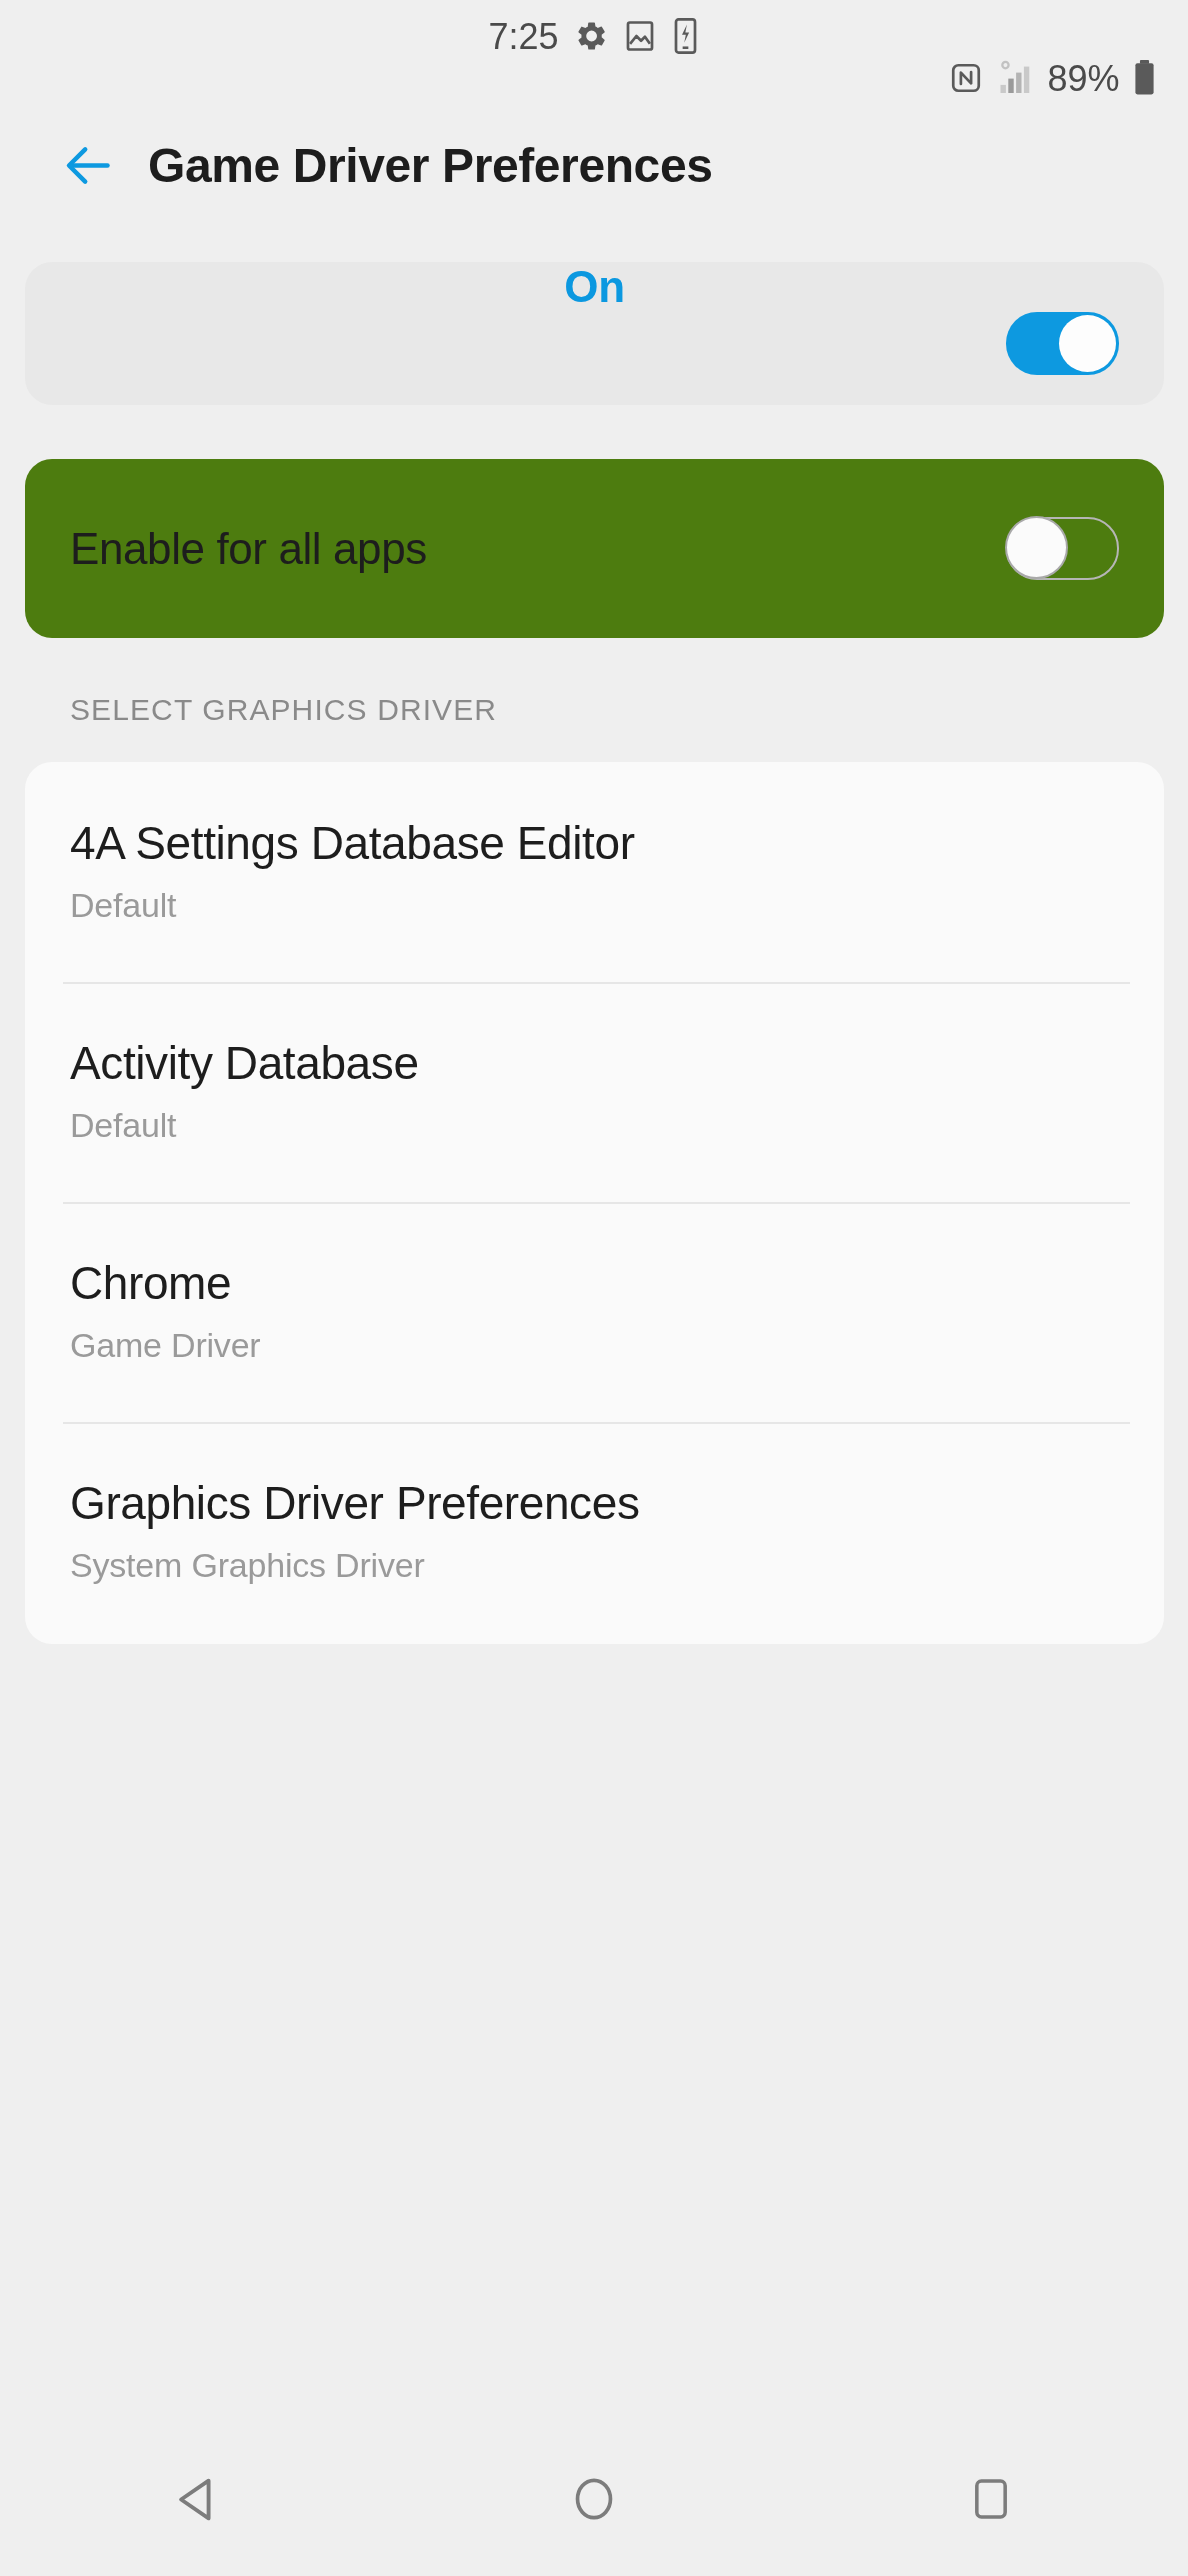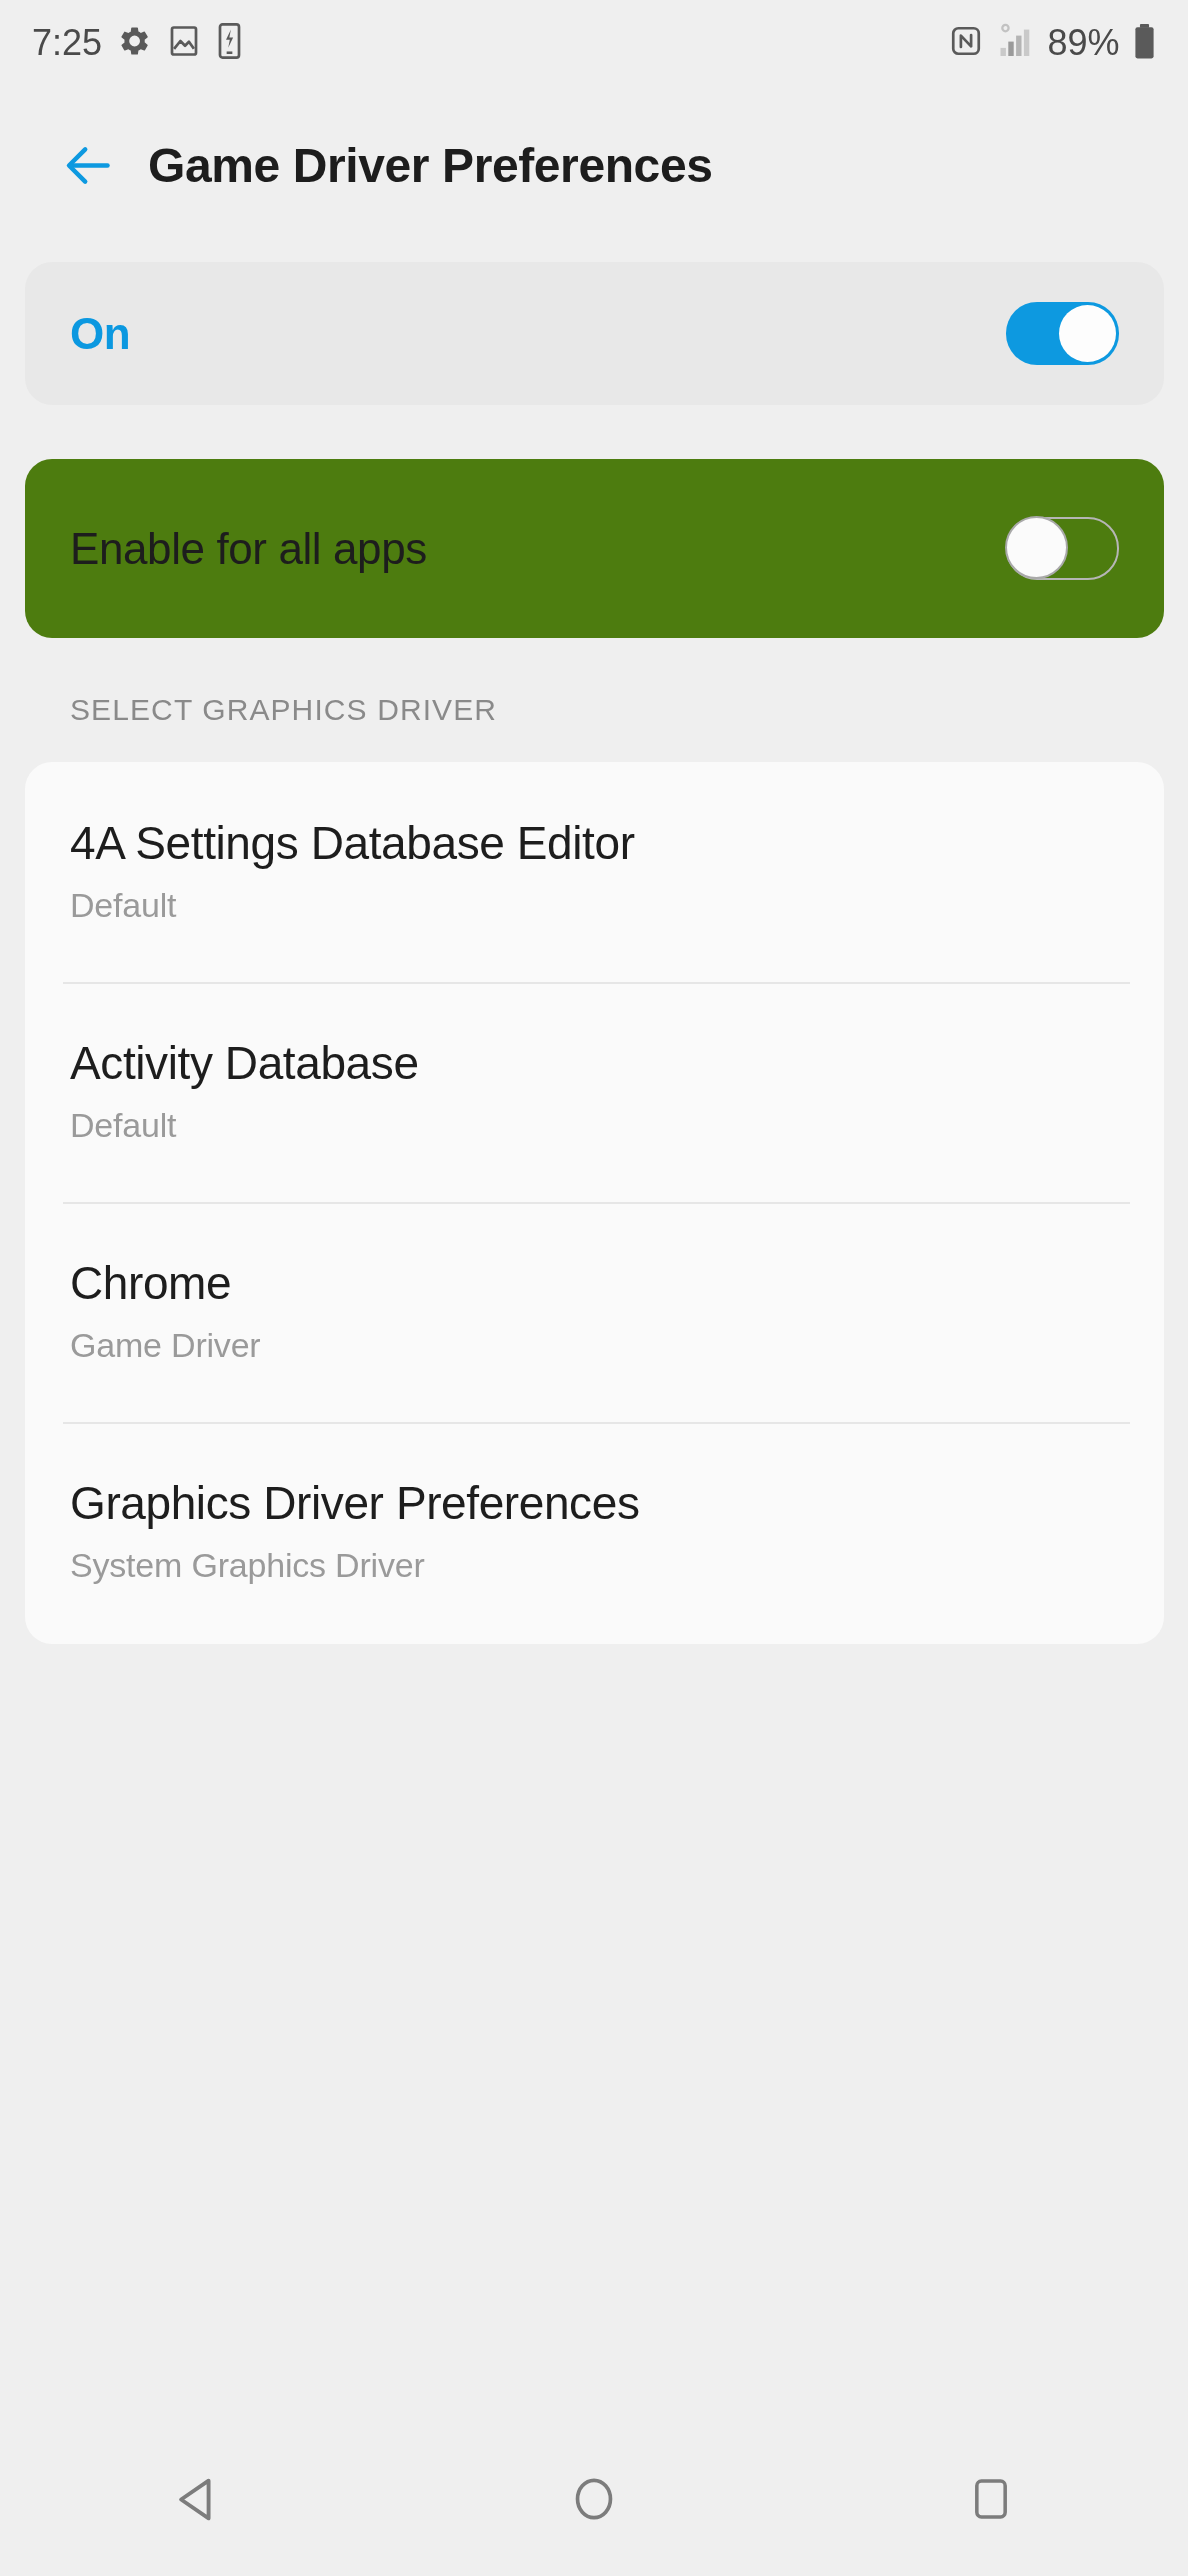--- a/index.html
+++ b/index.html
@@ -15,20 +15,21 @@
     width:1189px; height:2576px;
     background:#efefef;
   }
 
   
   .statusbar {
     position:absolute; top:0; left:0;
     width:1189px; height:85px;
     display:flex; align-items:center;
     padding:16px 32px;
+    flex-direction:column;
   }
   .sb-left { display:flex; align-items:center; gap:14.3px; }
   .sb-right { margin-left:auto; display:flex; align-items:center; gap:12.5px; }
   .sb-time {
     font-size:36px; color:#4a4a4a; letter-spacing:0px;
     font-family:"Liberation Sans", sans-serif;
   }
   .sb-pct { font-size:36px; color:#4a4a4a; }
   .sb-ico { display:block; }
 
@@ -53,20 +54,21 @@
   
   .card {
     position:absolute; left:25px; width:1139px;
     border-radius:27px;
   }
   .card-master {
     top:262px; height:143px;
     background:#e8e8e8;
     display:flex; align-items:center;
     padding:0 45px;
+    flex-direction:column;
   }
   .master-label {
     font-size:44px; color:#0b98e0; font-weight:bold;
     letter-spacing:-0.4px;
   }
   .card-allapps {
     top:459px; height:179px;
     background:#4d7c0f;
     display:flex; align-items:center;
     padding:0 45px;

